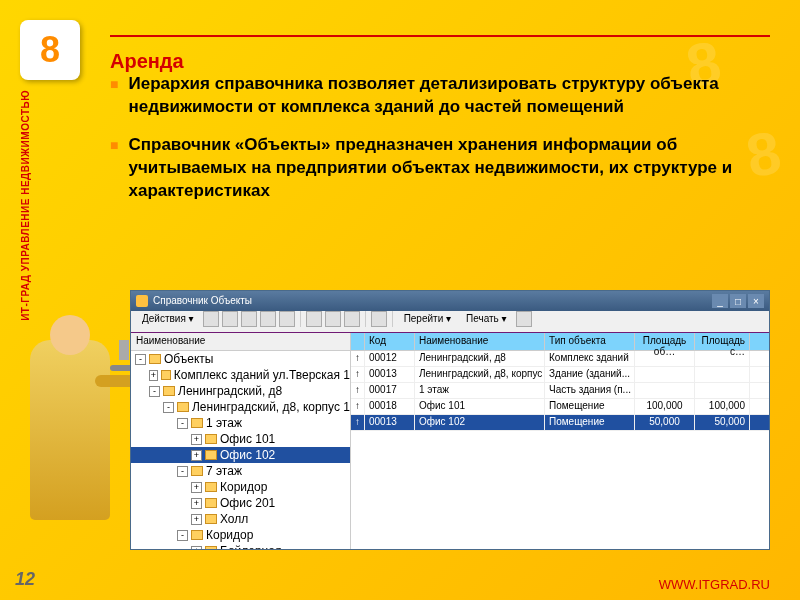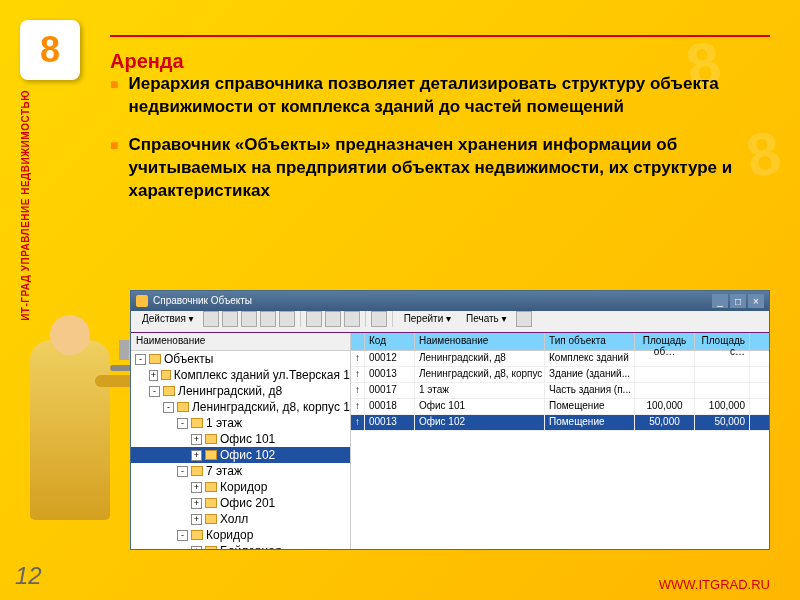--- a/index.html
+++ b/index.html
@@ -10,21 +10,21 @@
 .sidebar{position:absolute;left:20px;top:20px;width:65px;height:250px}
 .logo-box{width:60px;height:60px;background:#fff;border-radius:8px;display:flex;align-items:center;justify-content:center;font-size:36px;font-weight:bold;color:#ff8c00;box-shadow:2px 2px 5px rgba(0,0,0,0.3)}
 .logo-text{writing-mode:vertical-rl;transform:rotate(180deg);font-size:10px;font-weight:bold;color:#d40000;margin-top:10px;letter-spacing:0.5px}
 .mascot{position:absolute;left:10px;bottom:40px;width:120px;height:220px}
 .mascot-body{width:80px;height:180px;background:linear-gradient(#f0d060,#d4a020);border-radius:20px 20px 5px 5px;position:relative;margin:0 auto}
 .mascot-head{width:40px;height:40px;background:#f5c98a;border-radius:50%;position:absolute;top:-25px;left:20px}
 .mascot-arm{width:50px;height:12px;background:#d4a020;position:absolute;top:35px;right:-35px;border-radius:6px}
 .tray{width:55px;height:6px;background:#888;position:absolute;top:25px;right:-55px;border-radius:3px}
 .buildings{width:40px;height:35px;position:absolute;top:-10px;right:-48px}
 .bld{display:inline-block;width:10px;background:#aaa;margin:0 1px;vertical-align:bottom}
-.page-num{position:absolute;left:15px;bottom:10px;font-size:24px;font-weight:normal;color:#666;font-style:italic}
+.page-num{position:absolute;left:15px;bottom:10px;font-size:18px;font-weight:bold;color:#666;font-style:italic}
 .content{position:absolute;left:110px;top:50px;right:30px}
 .title{color:#d40000;font-size:20px;font-weight:bold;}
 .bullet{display:flex;margin-bottom:15px}
 .bullet::before{content:"■";color:#ff8c00;margin-right:10px;font-size:14px;margin-top:3px}
 .bullet-text{color:#000;font-size:17px;font-weight:bold;line-height:1.35}
 .window{position:absolute;left:130px;top:290px;width:640px;height:260px;background:#fff;border:1px solid #4a6a8a;font-size:10px}
 .titlebar{height:20px;background:linear-gradient(#5a7ba0,#3a5a80);color:#fff;display:flex;align-items:center;padding:0 5px;justify-content:space-between}
 .titlebar-left{display:flex;align-items:flex-start;gap:5px}
 .tb-icon{width:12px;height:12px;background:#ffc040;border-radius:2px}
 .win-controls{display:flex;gap:2px}

